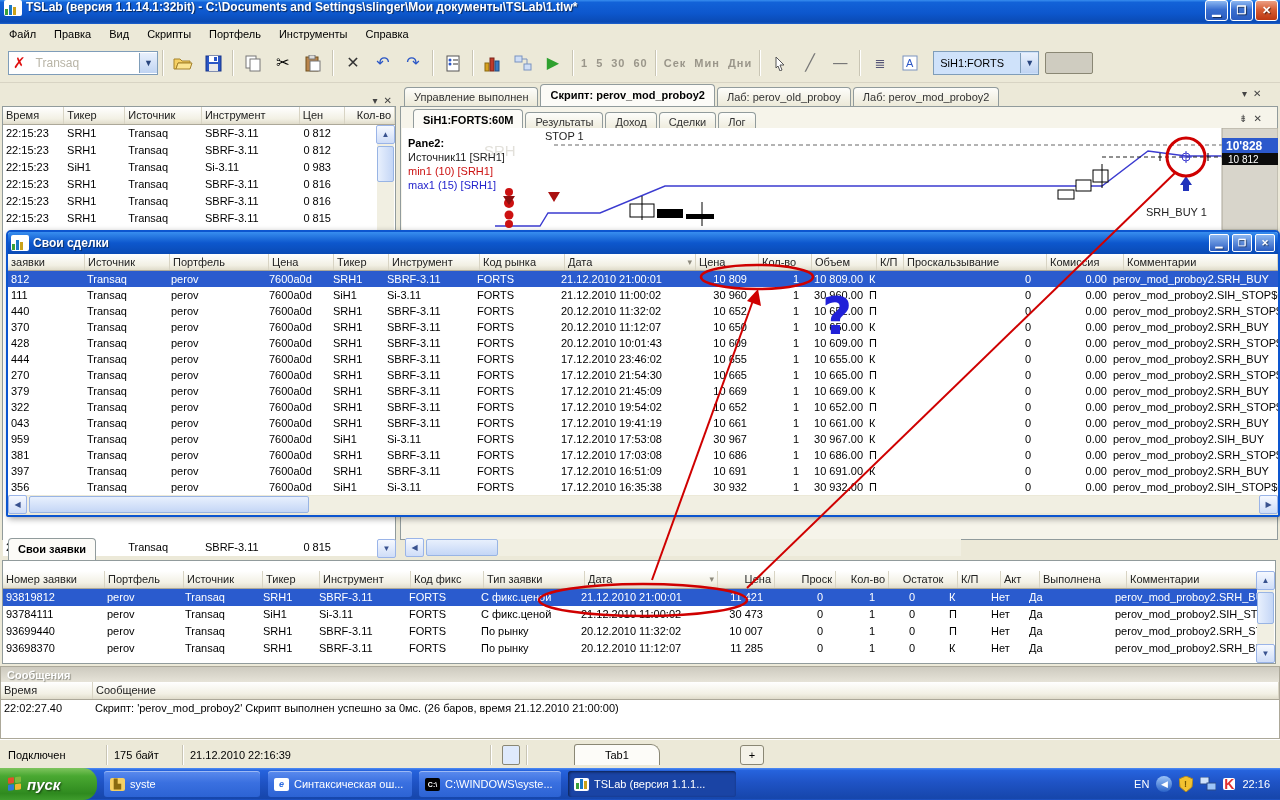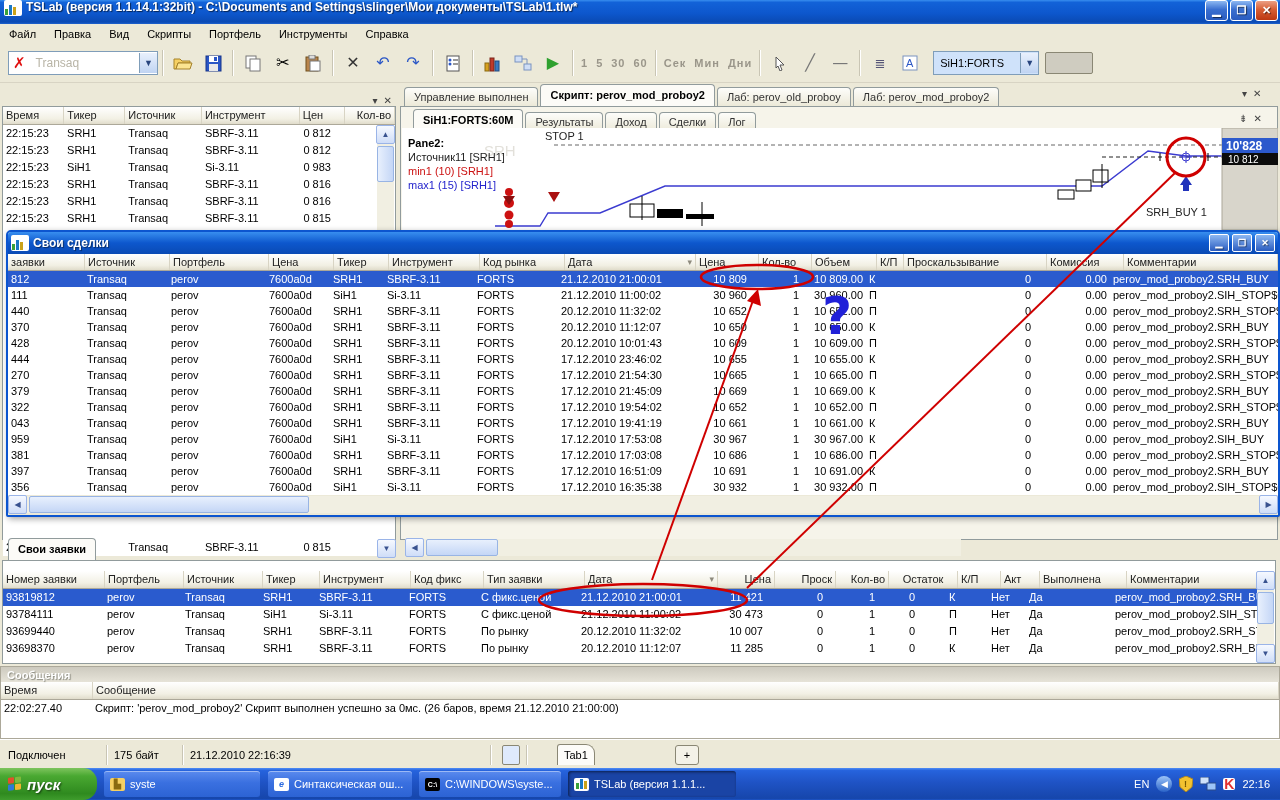--- a/index.html
+++ b/index.html
@@ -105,22 +105,22 @@
   .sb-thumb-v{width:15px;background:linear-gradient(90deg,#e8f0fd,#c4d6f6);border:1px solid #98b4e4;border-radius:2px}
 
   
   .msgtitle{height:15px;background:linear-gradient(180deg,#cdcabf,#e6e3d8);color:#fff;font-weight:bold;
     padding-left:6px;display:flex;align-items:center;text-shadow:1px 1px 1px rgba(120,120,110,.8);font-size:11px}
 
   
   .statusbar{left:0;top:739px;width:1280px;height:29px;background:#ece9d8;border-top:1px solid #fff;
     display:flex;align-items:center}
   .st-sep{width:1px;height:20px;background:#c9c5b4;border-right:1px solid #fff;margin:0 6px}
-  .st-tab{height:20px;padding:0 6px;border:1px solid #8a8774;border-bottom:none;border-radius:3px 9px 0 0;
-    background:#fdfcf8;display:flex;align-items:center;margin-left:23px}
+  .st-tab{height:20px;padding:0 30px;border:1px solid #8a8774;border-bottom:none;border-radius:3px 9px 0 0;
+    background:#fdfcf8;display:flex;align-items:center;margin-left:40px}
   .st-plus{width:22px;height:18px;border:1px solid #8a8774;border-radius:3px;background:#f4f2e8;
     display:flex;align-items:center;justify-content:center;margin-left:80px}
 
   
   .taskbar{left:0;top:768px;width:1280px;height:32px;z-index:20;
     background:linear-gradient(180deg,#4f8df5 0%,#2663dd 8%,#1f53c5 45%,#1646ab 95%,#1e55c8 100%)}
   .startbtn{position:absolute;left:0;top:0;height:32px;width:97px;display:flex;align-items:center;gap:5px;
     padding-left:8px;box-sizing:border-box;border-radius:0 14px 14px 0;
     background:linear-gradient(180deg,#7ec45e 0%,#49a831 25%,#2f8a1f 80%,#3f9c2d 100%);
     color:#fff;font-weight:bold;font-style:italic;font-size:15px;text-shadow:1px 1px 2px rgba(0,0,0,.6)}

